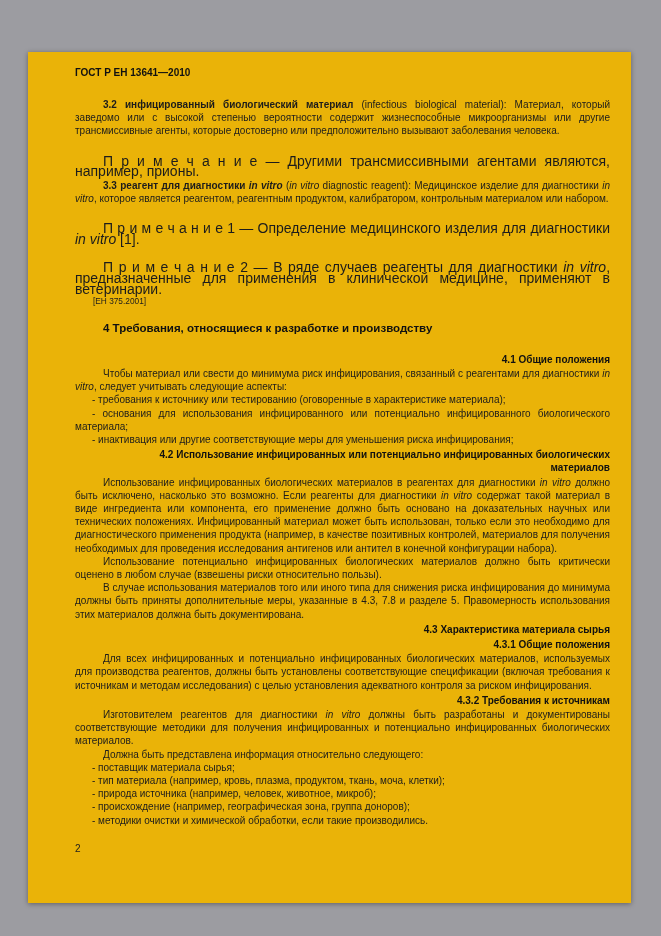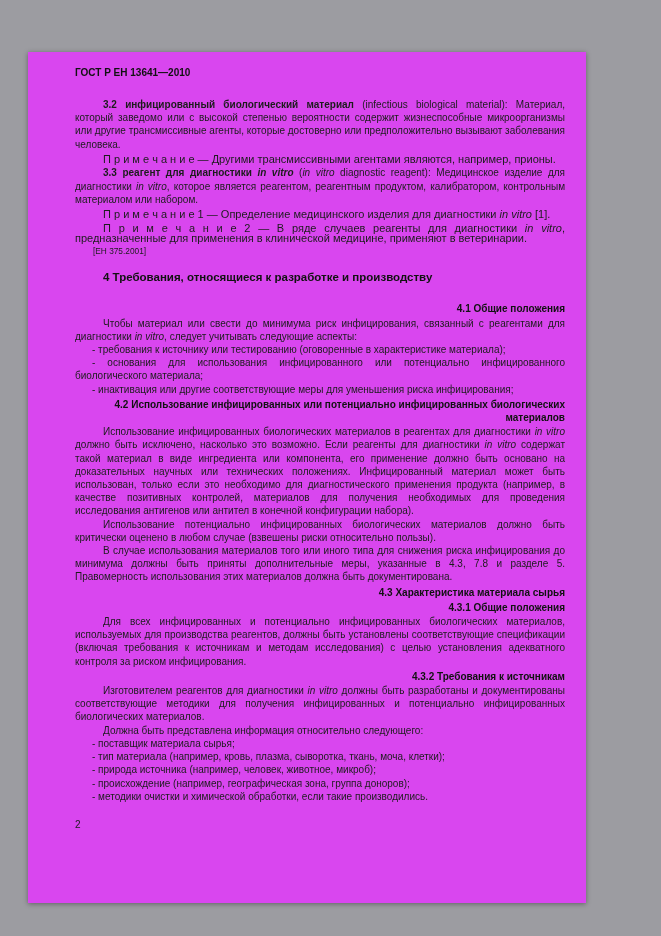--- a/index.html
+++ b/index.html
@@ -3,35 +3,35 @@
 <meta charset="utf-8">
 <style>
   html,body{margin:0;padding:0}
   body{
     width:661px;height:936px;overflow:hidden;
     background:#9c9ca1;
     font-family:"Liberation Sans", sans-serif;
     position:relative;
   }
   .page{
-    position:absolute;left:28px;top:52px;width:558px;height:851px;
-    background:#d946ef;
+    position:absolute;left:28px;top:52px;width:603px;height:851px;
+    background:#eab308;
     box-shadow:0 1px 5px rgba(0,0,0,.38);
     box-sizing:border-box;
     padding:14px 21px 0 47px;
     color:#1c1c1c;
   }
   .doc-header{
     font-size:10px;font-weight:bold;line-height:13px;
     margin-bottom:19px;color:#111;
   }
   .blk{text-align:justify}
   .para{font-size:10px;line-height:13.2px;text-indent:28px}
   .list{font-size:10px;line-height:13.2px;text-indent:17px}
-  .note{font-size:11px;line-height:10.6px;text-indent:28px;margin:3px 0 2px}
+  .note{font-size:14px;line-height:10.6px;text-indent:28px;margin:18px 0 2px}
   .ref{font-size:8.3px;line-height:10.6px;text-indent:18px;margin:0 0 3px}
   .h1{
     font-size:11.5px;line-height:14px;font-weight:bold;
     padding-left:28px;margin:14px 0 18px;text-align:left;color:#111;
   }
   .h2{
     font-size:10px;line-height:13.2px;font-weight:bold;
     padding-left:28px;margin:2px 0 1px;text-align:right;color:#111;
   }
   .b{font-weight:bold}
@@ -61,20 +61,20 @@
       <div class="blk para"><span>Использование инфицированных биологических материалов в реагентах для диагностики </span><span class="i">in vitro</span><span> должно быть исключено, насколько это возможно. Если реагенты для диагностики </span><span class="i">in vitro</span><span> содержат такой материал в виде ингредиента или компонента, его применение должно быть основано на доказательных научных или технических положениях. Инфицированный материал может быть использован, только если это необходимо для диагностического применения продукта (например, в качестве позитивных контролей, материалов для получения необходимых для проведения исследования антигенов или антител в конечной конфигурации набора).</span></div>
       <div class="blk para"><span>Использование потенциально инфицированных биологических материалов должно быть критически оценено в любом случае (взвешены риски относительно пользы).</span></div>
       <div class="blk para"><span>В случае использования материалов того или иного типа для снижения риска инфицирования до минимума должны быть приняты дополнительные меры, указанные в 4.3, 7.8 и разделе 5. Правомерность использования этих материалов должна быть документирована.</span></div>
       <div class="blk h2"><span>4.3  Характеристика материала сырья</span></div>
       <div class="blk h2"><span>4.3.1  Общие положения</span></div>
       <div class="blk para"><span>Для всех инфицированных и потенциально инфицированных биологических материалов, используемых для производства реагентов, должны быть установлены соответствующие спецификации (включая требования к источникам и методам исследования) с целью установления адекватного контроля за риском инфицирования.</span></div>
       <div class="blk h2"><span>4.3.2  Требования к источникам</span></div>
       <div class="blk para"><span>Изготовителем реагентов для диагностики </span><span class="i">in vitro</span><span> должны быть разработаны и документированы соответствующие методики для получения инфицированных и потенциально инфицированных биологических материалов.</span></div>
       <div class="blk para"><span>Должна быть представлена информация относительно следующего:</span></div>
       <div class="blk list"><span>-  поставщик материала сырья;</span></div>
-      <div class="blk list"><span>-  тип материала (например, кровь, плазма, сыворотка, ткань, моча, клетки);</span></div>
+      <div class="blk list"><span>-  тип материала (например, кровь, плазма, продуктом, ткань, моча, клетки);</span></div>
       <div class="blk list"><span>-  природа источника (например, человек, животное, микроб);</span></div>
       <div class="blk list"><span>-  происхождение (например, географическая зона, группа доноров);</span></div>
       <div class="blk list"><span>-  методики очистки и химической обработки, если такие производились.</span></div>
     </div>
 
   <div class="page-number">2</div>
 </div>
 
 </body></html>

